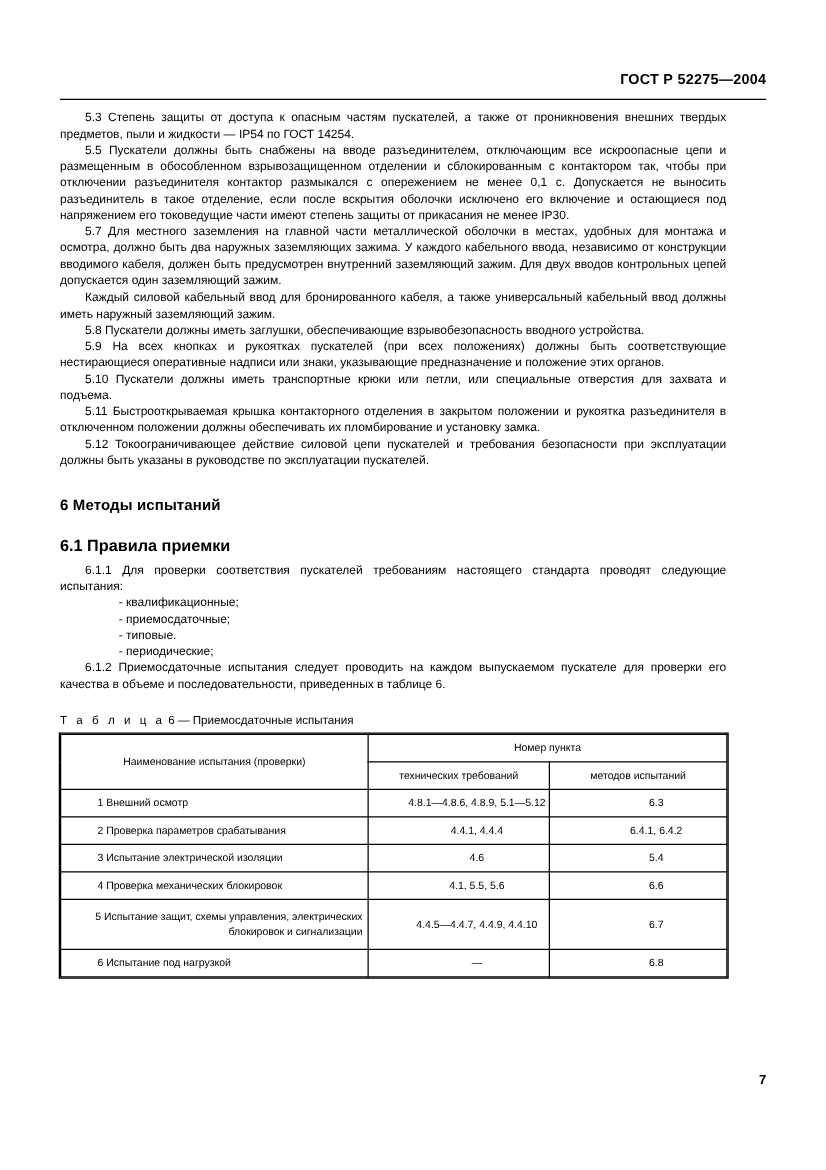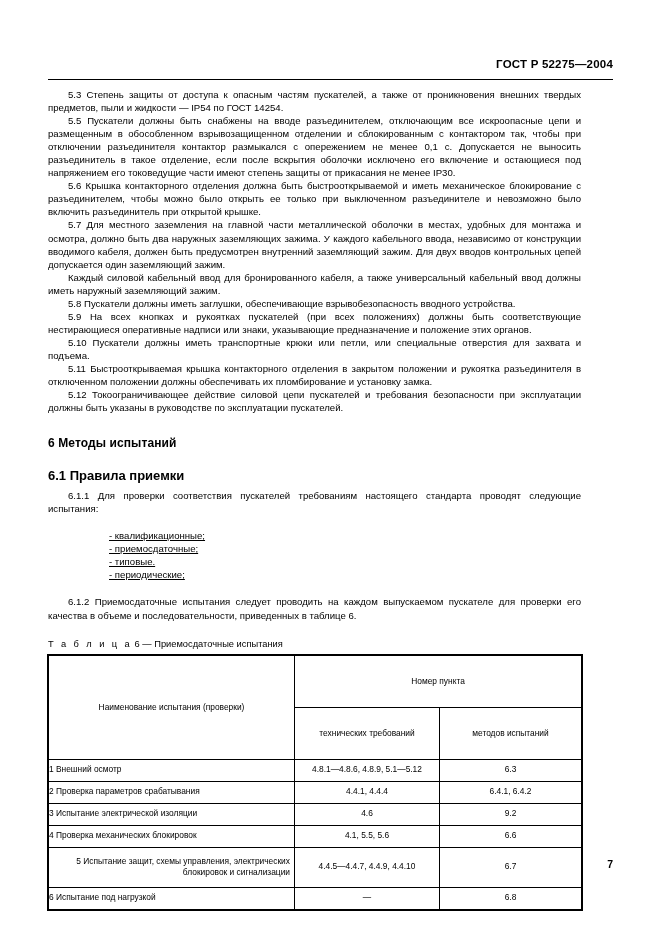--- a/index.html
+++ b/index.html
@@ -67,24 +67,23 @@
   h3.subsection-title {
     margin: 0;
     font-size: 13px;
     font-weight: bold;
   }
   .spacer-sec-top { height: 22px; }
   .spacer-sec-bot { height: 18px; }
   .spacer-sub-bot { height: 6px; }
 
   ul.dash-list {
-    margin: 14px;
+    margin: 0;
     padding: 0;
     list-style: none;
-    text-decoration: underline;
   }
   ul.dash-list li {
     font-size: 9.6px;
     line-height: 13.05px;
     padding-left: 47px;
     white-space: nowrap;
   }
 
   
   .table-caption {
@@ -107,29 +106,30 @@
 
   table.gost-table th,
   table.gost-table td {
     border: 0.9px solid #000;
     padding: 0;
     font-weight: normal;
     vertical-align: middle;
   }
   table.gost-table thead th {
     text-align: center;
-    padding: 20px 4px;
+    padding: 5px 4px;
     line-height: 11px;
   }
   table.gost-table thead th.th-name {
     padding: 5px 8px;
   }
   table.gost-table tbody td {
     height: 21px;
     line-height: 11.5px;
+    padding-left: 29px;
   }
   td.cell-name {
     text-align: left;
     padding: 3px 6px 3px 10px;
   }
   td.cell-name.wrap2 {
     height: 33px;
     padding: 3px 4px 3px 10px;
     text-indent: 12px;
     text-align: right;
@@ -160,21 +160,20 @@
 
   <div class="page-header">
     <span class="std-id">ГОСТ Р 52275—2004</span>
     <div class="header-rule"></div>
   </div>
 
   <div class="content">
 
     <p class="para">5.3  Степень защиты от доступа к опасным частям пускателей, а также от проникновения внешних твердых предметов, пыли и жидкости — IP54 по ГОСТ 14254.</p>
     <p class="para">5.5  Пускатели должны быть снабжены на вводе разъединителем, отключающим все искроопасные цепи и размещенным в обособленном взрывозащищенном отделении и сблокированным с контактором так, чтобы при отключении разъединителя контактор размыкался с опережением не менее 0,1 с. Допус­кается не выносить разъединитель в такое отделение, если после вскрытия оболочки исключено его включение и остающиеся под напряжением его токоведущие части имеют степень защиты от прикасания не менее IP30.</p>
-    <p class="para">5.6  Крышка контакторного отделения должна быть быстрооткрываемой и иметь механическое блокирование с разъединителем, чтобы можно было открыть ее только при выключенном разъедините­ле и невозможно было включить разъединитель при открытой крышке.</p>
     <p class="para">5.7  Для местного заземления на главной части металлической оболочки в местах, удобных для монтажа и осмотра, должно быть два наружных заземляющих зажима. У каждого кабельного ввода, независимо от конструкции вводимого кабеля, должен быть предусмотрен внутренний заземляющий зажим. Для двух вводов контрольных цепей допускается один заземляющий зажим.</p>
     <p class="para">Каждый силовой кабельный ввод для бронированного кабеля, а также универсальный кабельный ввод должны иметь наружный заземляющий зажим.</p>
     <p class="para">5.8  Пускатели должны иметь заглушки, обеспечивающие взрывобезопасность вводного устройства.</p>
     <p class="para">5.9  На всех кнопках и рукоятках пускателей (при всех положениях) должны быть соответствующие нестирающиеся оперативные надписи или знаки, указывающие предназначение и положение этих ор­ганов.</p>
     <p class="para">5.10  Пускатели должны иметь транспортные крюки или петли, или специальные отверстия для захвата и подъема.</p>
     <p class="para">5.11 Быстрооткрываемая крышка контакторного отделения в закрытом положении и рукоятка разъединителя в отключенном положении должны обеспечивать их пломбирование и установку замка.</p>
     <p class="para">5.12 Токоограничивающее действие силовой цепи пускателей и требования безопасности при эксплуатации должны быть указаны в руководстве по эксплуатации пускателей.</p>
 
     <div class="spacer-sec-top"></div>
     <h2 class="section-title">6  Методы испытаний</h2>
@@ -221,21 +220,21 @@
           <td class="cell-num">6.3</td>
         </tr>
         <tr>
           <td class="cell-name">2  Проверка параметров срабатывания</td>
           <td class="cell-num">4.4.1, 4.4.4</td>
           <td class="cell-num">6.4.1, 6.4.2</td>
         </tr>
         <tr>
           <td class="cell-name">3  Испытание электрической изоляции</td>
           <td class="cell-num">4.6</td>
-          <td class="cell-num">9.2</td>
+          <td class="cell-num">5.4</td>
         </tr>
         <tr>
           <td class="cell-name">4  Проверка механических блокировок</td>
           <td class="cell-num">4.1, 5.5, 5.6</td>
           <td class="cell-num">6.6</td>
         </tr>
         <tr>
           <td class="cell-name wrap2">5  Испытание защит, схемы управления, элект­рических блокировок и сигнализации</td>
           <td class="cell-num">4.4.5—4.4.7, 4.4.9, 4.4.10</td>
           <td class="cell-num">6.7</td>

